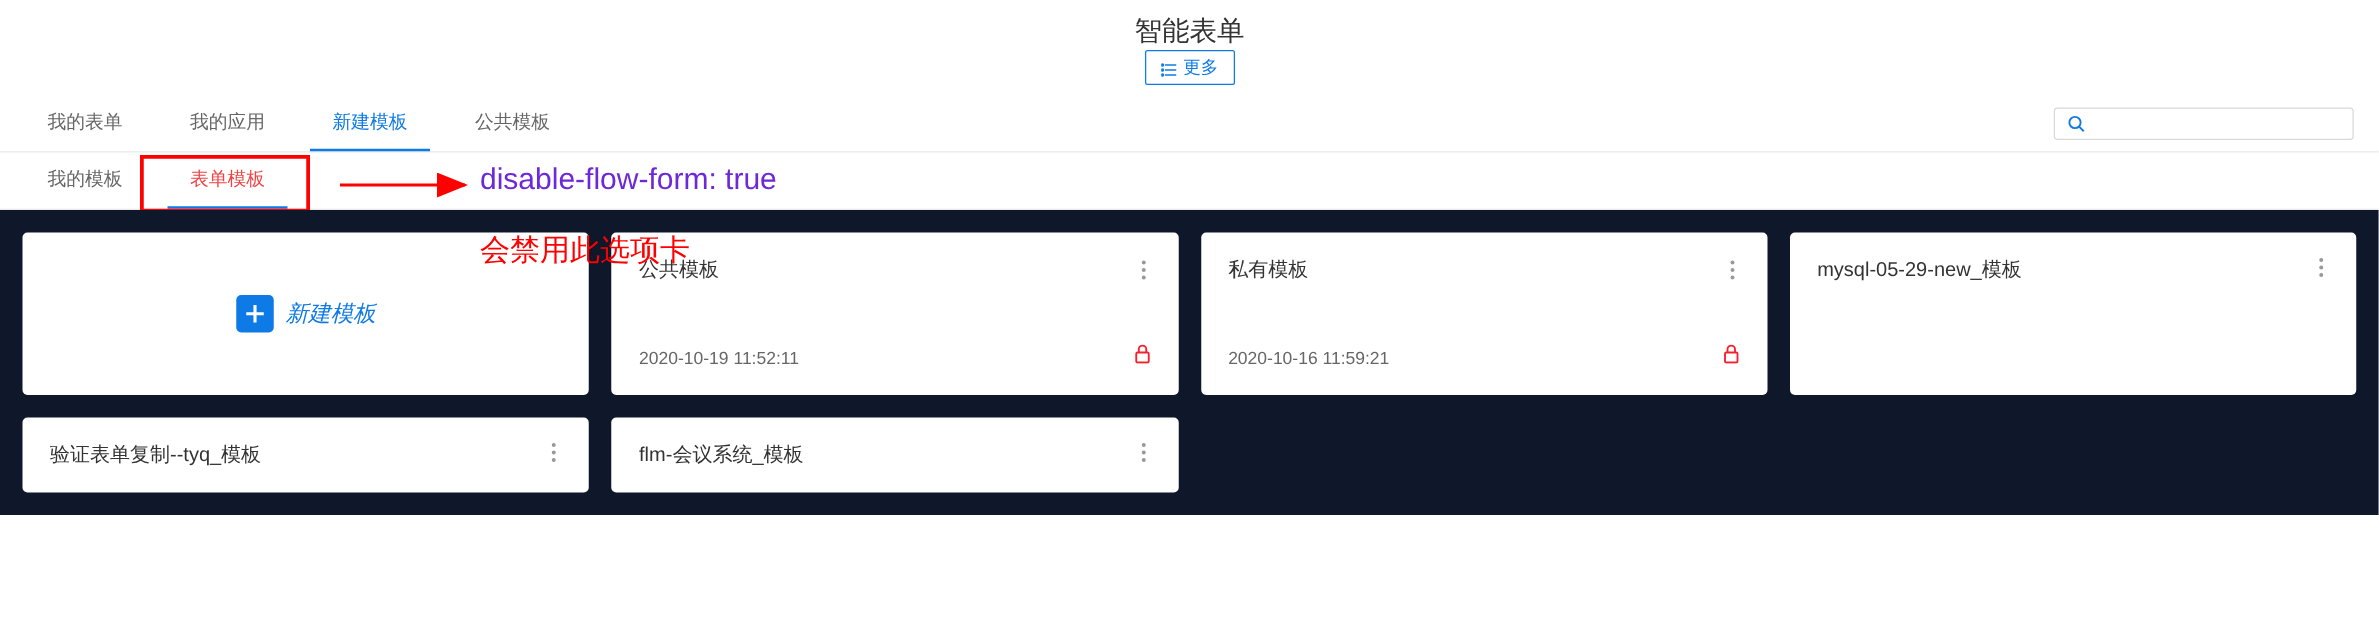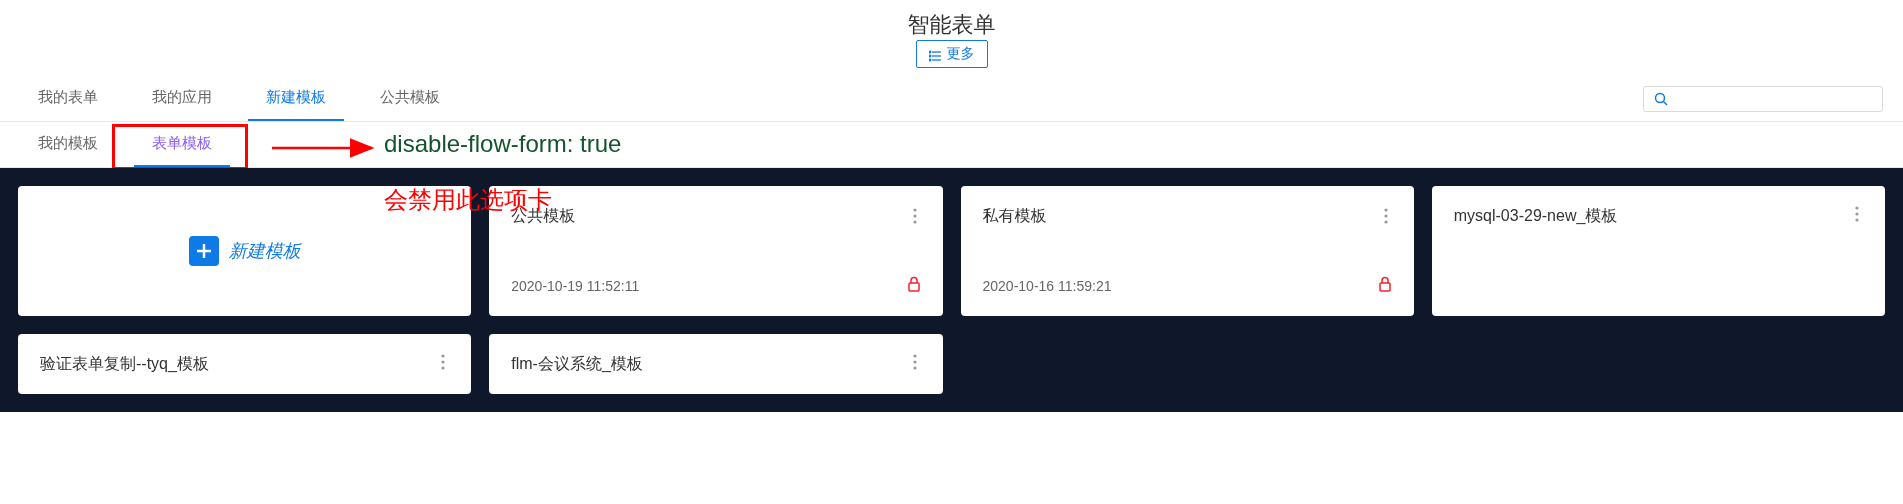--- a/index.html
+++ b/index.html
@@ -12,25 +12,25 @@
 
     .tab-row { display: flex; align-items: center; padding: 0 20px; border-bottom: 1px solid #e8e8e8; position: relative; }
     .tab-item { padding: 12px 18px; font-size: 15px; color: #666; cursor: pointer; border-bottom: 2px solid transparent; margin-right: 18px; }
     .tab-item.active { color: #0e7ae6; border-bottom-color: #0e7ae6; }
     .search-wrap { margin-left: auto; position: relative; display: flex; align-items: center; border: 1px solid #d9d9d9; border-radius: 3px; padding: 4px 10px; width: 240px; }
     .search-wrap svg { flex-shrink: 0; }
     .search-input { border: none; outline: none; font-size: 14px; width: 100%; margin-left: 6px; }
 
     .subtab-row { display: flex; align-items: center; padding: 0 20px; border-bottom: 1px solid #e8e8e8; position: relative; }
     .subtab-item { padding: 12px 18px; font-size: 15px; color: #666; cursor: pointer; border-bottom: 2px solid transparent; margin-right: 18px; }
-    .subtab-item.active { color: #8b5cf6; border-bottom-color: #0e7ae6; }
+    .subtab-item.active { color: #ef4444; border-bottom-color: #0e7ae6; }
     .subtab-highlight { position: absolute; border: 3px solid #f00; left: 112px; top: 2px; width: 136px; height: 46px; pointer-events: none; }
 
     .annot-arrow { position: absolute; left: 272px; top: 14px; pointer-events: none; }
-    .annot-text { position: absolute; left: 384px; top: 8px; color: #14532d; font-size: 24px; pointer-events: none; }
+    .annot-text { position: absolute; left: 384px; top: 8px; color: #6d28d9; font-size: 24px; pointer-events: none; }
     .annot-text2 { position: absolute; left: 384px; top: 16px; color: #f00; font-size: 24px; pointer-events: none; z-index: 5; }
 
     .content-area { background: #0f172a; padding: 18px; position: relative; }
     .card-grid { display: grid; grid-template-columns: repeat(4, 1fr); gap: 18px; }
     .card { background: #fff; border-radius: 4px; padding: 20px 22px; min-height: 130px; display: flex; flex-direction: column; justify-content: space-between; position: relative; }
     .card.new-card { align-items: center; justify-content: center; }
     .new-btn-wrap { display: flex; align-items: center; gap: 10px; cursor: pointer; }
     .plus-box { width: 30px; height: 30px; background: #0e7ae6; border-radius: 4px; display: flex; align-items: center; justify-content: center; }
     .new-label { color: #0e7ae6; font-size: 18px; font-style: italic; }
     .card-title-row { display: flex; justify-content: space-between; align-items: flex-start; }
@@ -152,21 +152,21 @@
               <rect x="2" y="7" width="10" height="8" rx="1" stroke="#f5222d" stroke-width="1.5" fill="none"></rect>
               <path d="M4 7 V4.5 a3 3 0 0 1 6 0 V7" stroke="#f5222d" stroke-width="1.5" fill="none"></path>
             </svg>
         </span>
       </div>
     </div>
 
 
     <div class="card short">
       <div class="card-title-row">
-        <div class="card-title">mysql-03-29-new_模板</div>
+        <div class="card-title">mysql-05-29-new_模板</div>
         <div class="card-menu">
           <svg width="4" height="16" viewBox="0 0 4 16">
               <circle cx="2" cy="2" r="1.6" fill="#999"></circle>
               <circle cx="2" cy="8" r="1.6" fill="#999"></circle>
               <circle cx="2" cy="14" r="1.6" fill="#999"></circle>
             </svg>
         </div>
       </div>
     </div>
 

